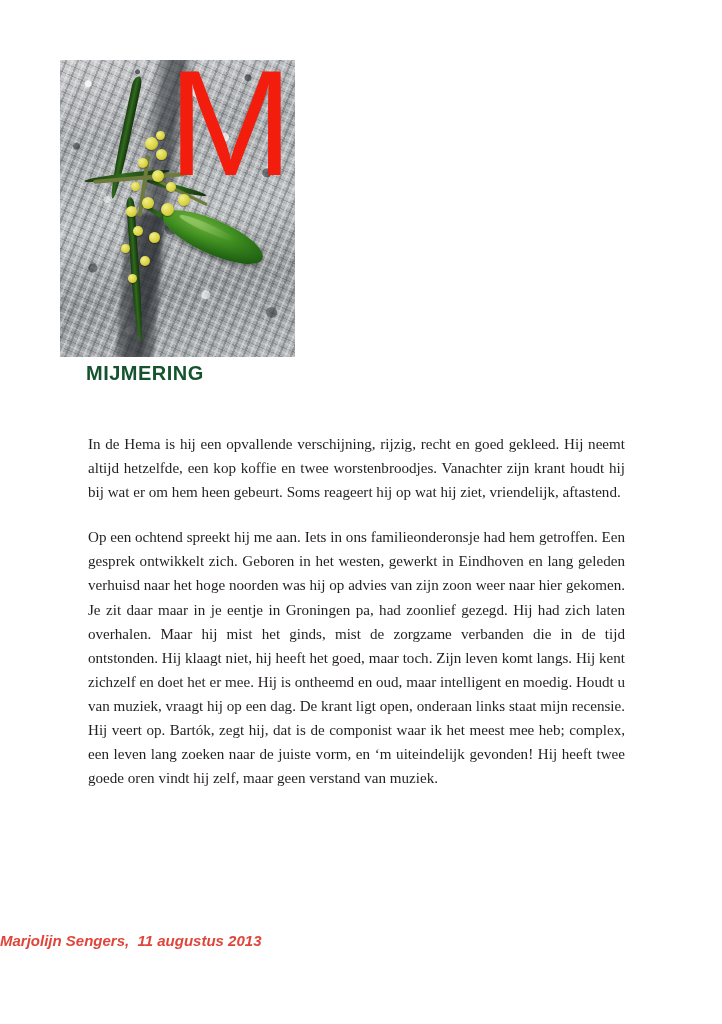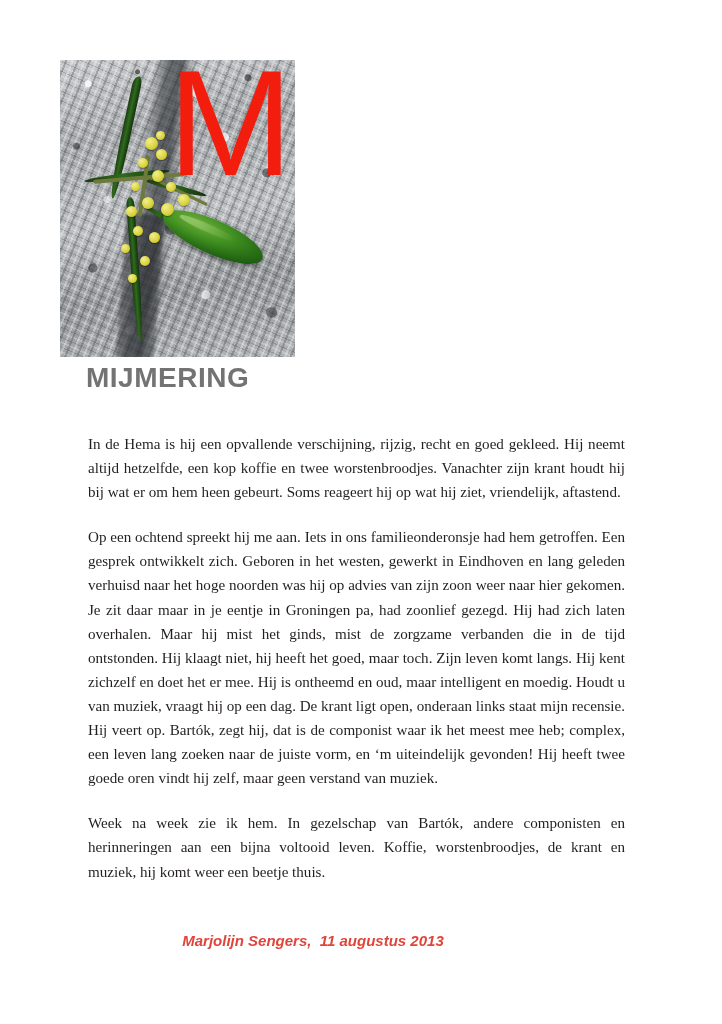--- a/index.html
+++ b/index.html
@@ -134,23 +134,23 @@
     letter-spacing: -2px;
   }
 
   
   .mijmering {
     position: absolute;
     left: 86px;
     top: 362px;
     font-family: "Liberation Sans", sans-serif;
     font-weight: bold;
-    font-size: 28px;
+    font-size: 20px;
     letter-spacing: 0.5px;
-    color: #737373;
+    color: #14532d;
     white-space: nowrap;
   }
   .thuis {
     position: absolute;
     left: 500px;
     top: 206px;
     font-family: "Liberation Sans", sans-serif;
     font-style: italic;
     font-weight: normal;
     font-size: 42px;
@@ -179,21 +179,21 @@
   .body-copy p:last-child {
     margin-bottom: 0;
   }
 
   
   .footer {
     position: absolute;
     left: 0;
     top: 932px;
     width: 626px;
-    text-align: center;
+    text-align: left;
     font-family: "Liberation Sans", sans-serif;
     font-style: italic;
     font-weight: bold;
     font-size: 15px;
     color: #e0453a;
     white-space: pre;
   }
 </style>
 </head>
 <body>
@@ -236,18 +236,17 @@
       <div class="photo-M">M</div>
     </div>
   </div>
 
 
   <div class="mijmering">MIJMERING</div>
 
   <div class="body-copy">
     <p>In de Hema is hij een opvallende verschijning, rijzig, recht en goed gekleed. Hij neemt altijd hetzelfde, een kop koffie en twee worstenbroodjes. Vanachter zijn krant houdt hij bij wat er om hem heen gebeurt. Soms reageert hij op wat hij ziet, vriendelijk, aftastend.</p>
     <p>Op een ochtend spreekt hij me aan. Iets in ons familieonderonsje had hem getroffen. Een gesprek ontwikkelt zich. Geboren in het westen, gewerkt in Eindhoven en lang geleden verhuisd naar het hoge noorden was hij op advies van zijn zoon weer naar hier gekomen. Je zit daar maar in je eentje in Groningen pa, had zoonlief gezegd. Hij had zich laten overhalen. Maar hij mist het ginds, mist de zorgzame verbanden die in de tijd ontstonden. Hij klaagt niet, hij heeft het goed, maar toch. Zijn leven komt langs. Hij kent zichzelf en doet het er mee. Hij is ontheemd en oud, maar intelligent en moedig. Houdt u van muziek, vraagt hij op een dag. De krant ligt open, onderaan links staat mijn recensie. Hij veert op. Bartók, zegt hij, dat is de componist waar ik het meest mee heb; complex, een leven lang zoeken naar de juiste vorm, en ‘m uiteindelijk gevonden! Hij heeft twee goede oren vindt hij zelf, maar geen verstand van muziek.</p>
-    <p>Week na week zie ik hem. In gezelschap van Bartók, andere componisten en herinneringen aan een bijna voltooid leven. Koffie, worstenbroodjes, de krant en muziek, hij komt weer een beetje thuis.</p>
   </div>
 
   <div class="footer">Marjolijn Sengers,  11 augustus 2013</div>
 
 </div>
 
 </body></html>

